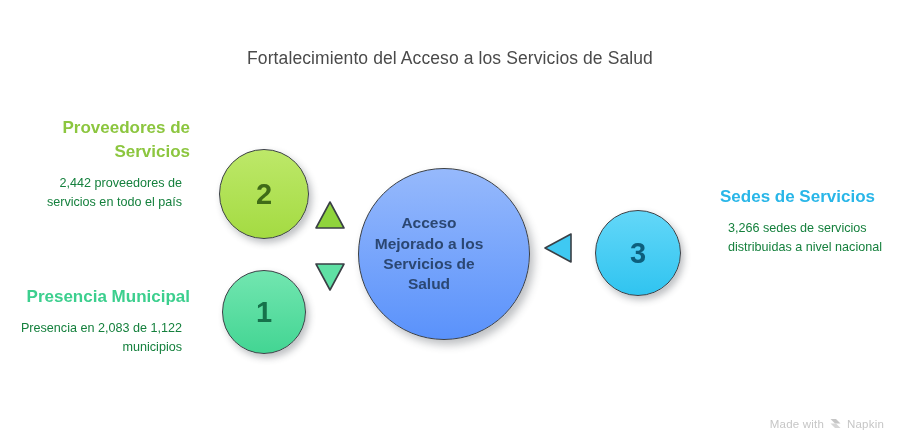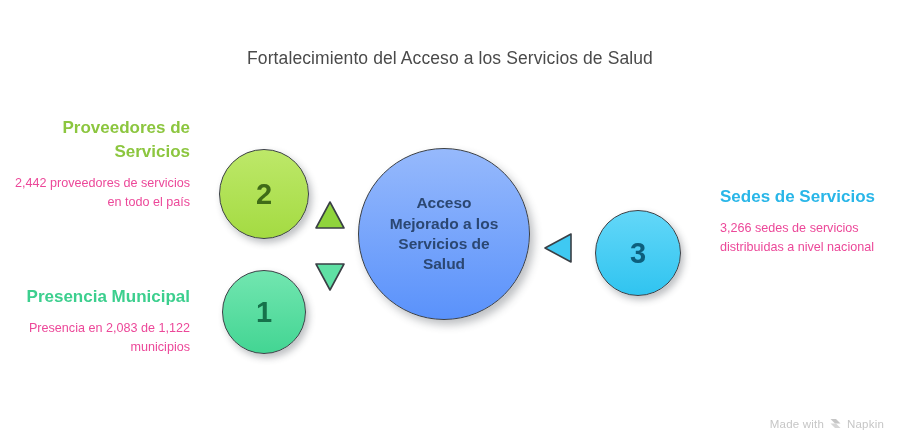--- a/index.html
+++ b/index.html
@@ -43,22 +43,22 @@
 
   .block-heading {
     font-size: 17px;
     font-weight: bold;
     line-height: 1.42;
     margin: 0 0 10px 0;
   }
   .block-body {
     font-size: 12.6px;
     line-height: 1.52;
-    color: #ec4899;
-    margin: 0;
+    color: #15803d;
+    margin: 8px;
   }
 
   #block-proveedores { top: 96px; }
   #block-presencia   { top: 285px; }
   #block-sedes       { top: 185px; }
 
   #block-proveedores .block-heading { color: #8cc63f; margin-top: 20px; }
   #block-presencia   .block-heading { color: #3ccf8e; }
   #block-sedes       .block-heading { color: #29b6e8; }
 
@@ -95,29 +95,28 @@
   #circle-three {
     left: 595px; top: 210px;
     width: 86px; height: 86px;
     background: linear-gradient(to bottom, #63d7f8 0%, #30c4f0 100%);
   }
   #circle-three .node-num { color: #0d5f7d; }
 
   
   #hub-circle {
     position: absolute;
-    left: 358px; top: 148px;
+    left: 358px; top: 168px;
     width: 172px; height: 172px;
     border-radius: 50%;
     border: 1.6px solid #3a3f45;
     box-sizing: border-box;
     background: linear-gradient(to bottom, #96b9fc 0%, #5a92fb 100%);
     display: flex;
     align-items: center;
-    justify-content: center;
     box-shadow: 4px 5px 9px rgba(40,45,55,0.30);
   }
   #hub-label {
     font-size: 15.5px;
     font-weight: bold;
     color: #2b4772;
     line-height: 1.32;
     text-align: center;
     width: 140px;
     white-space: pre-line;

